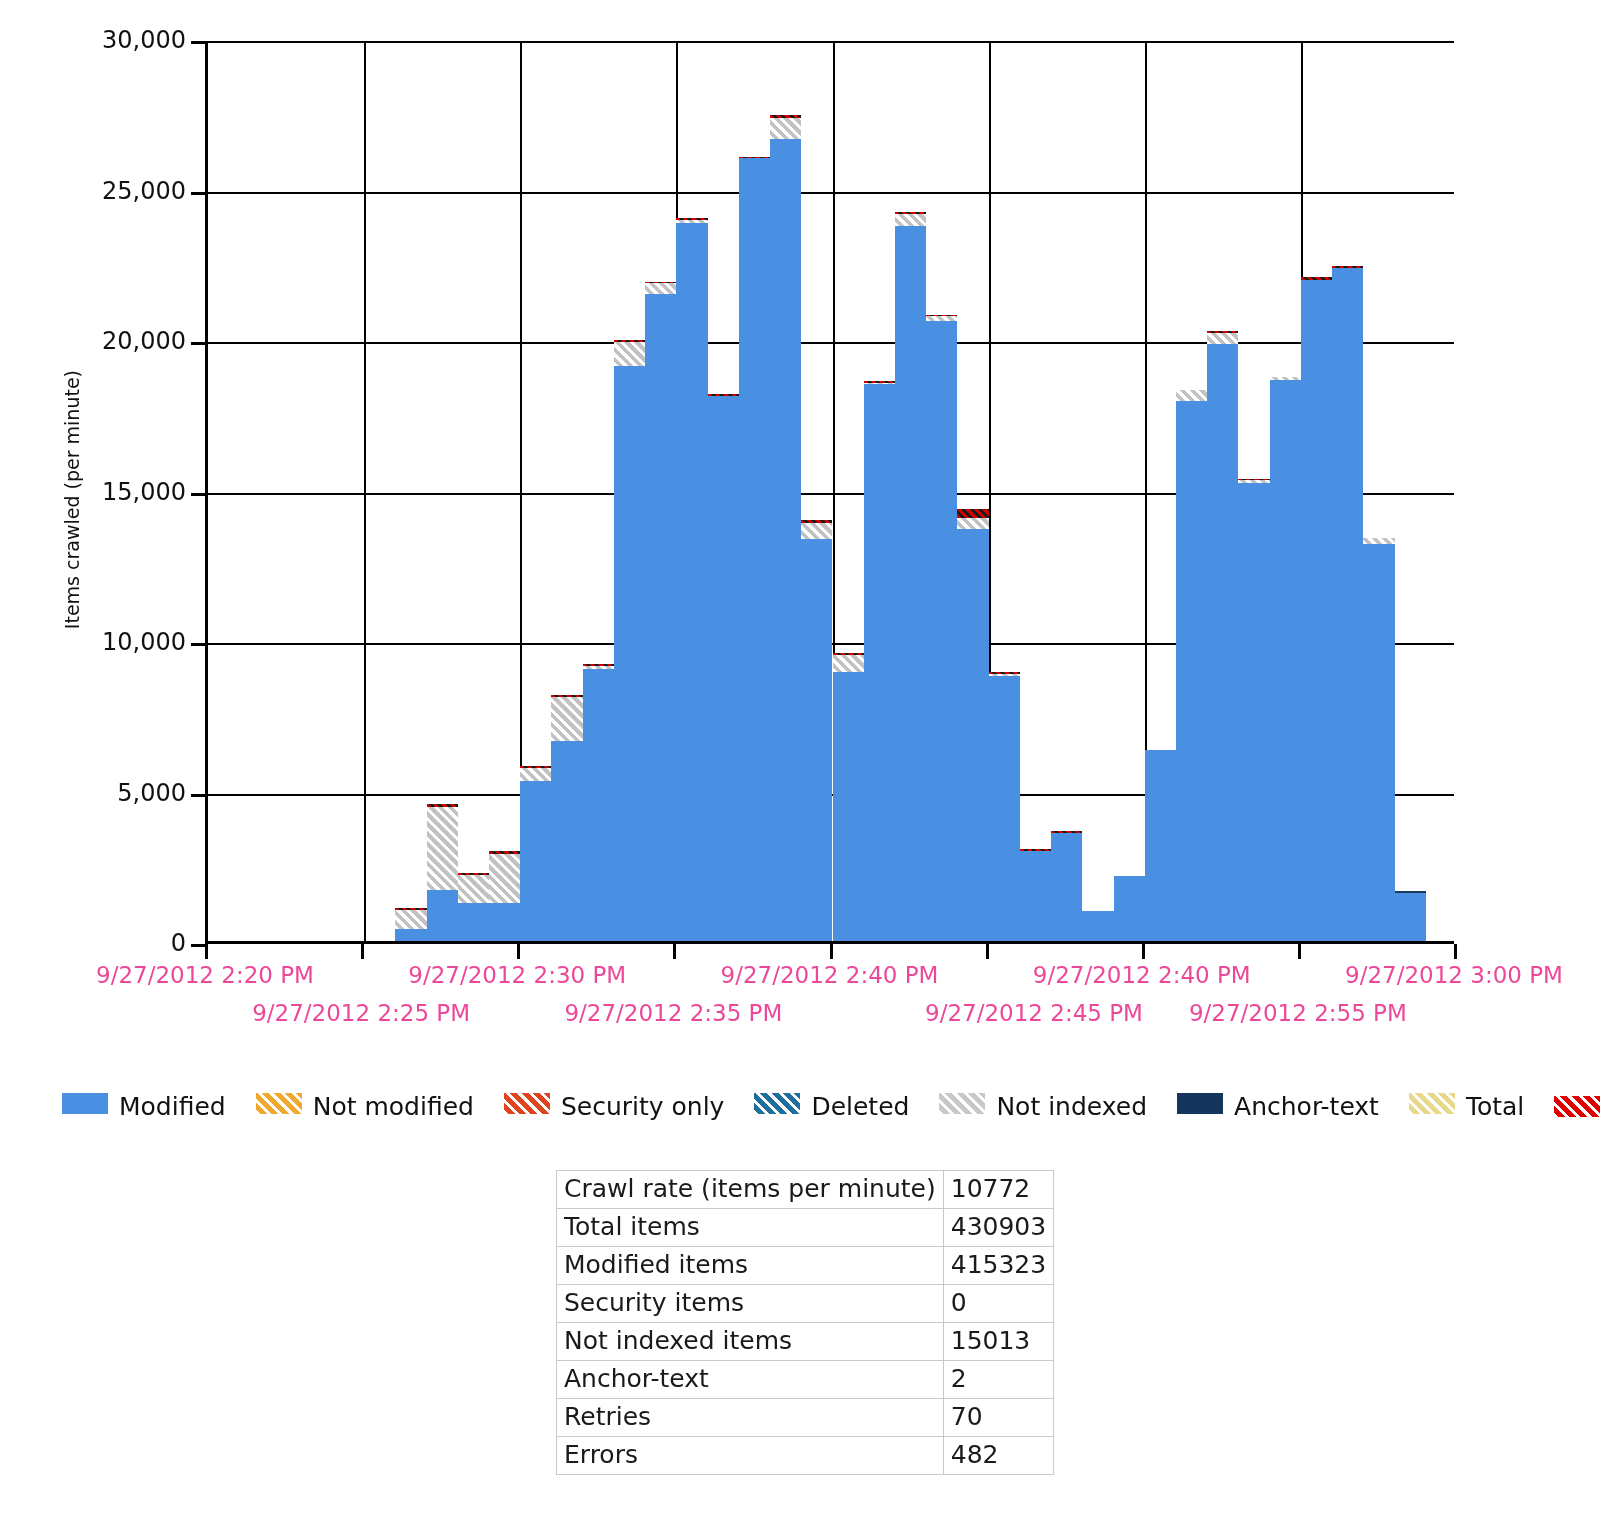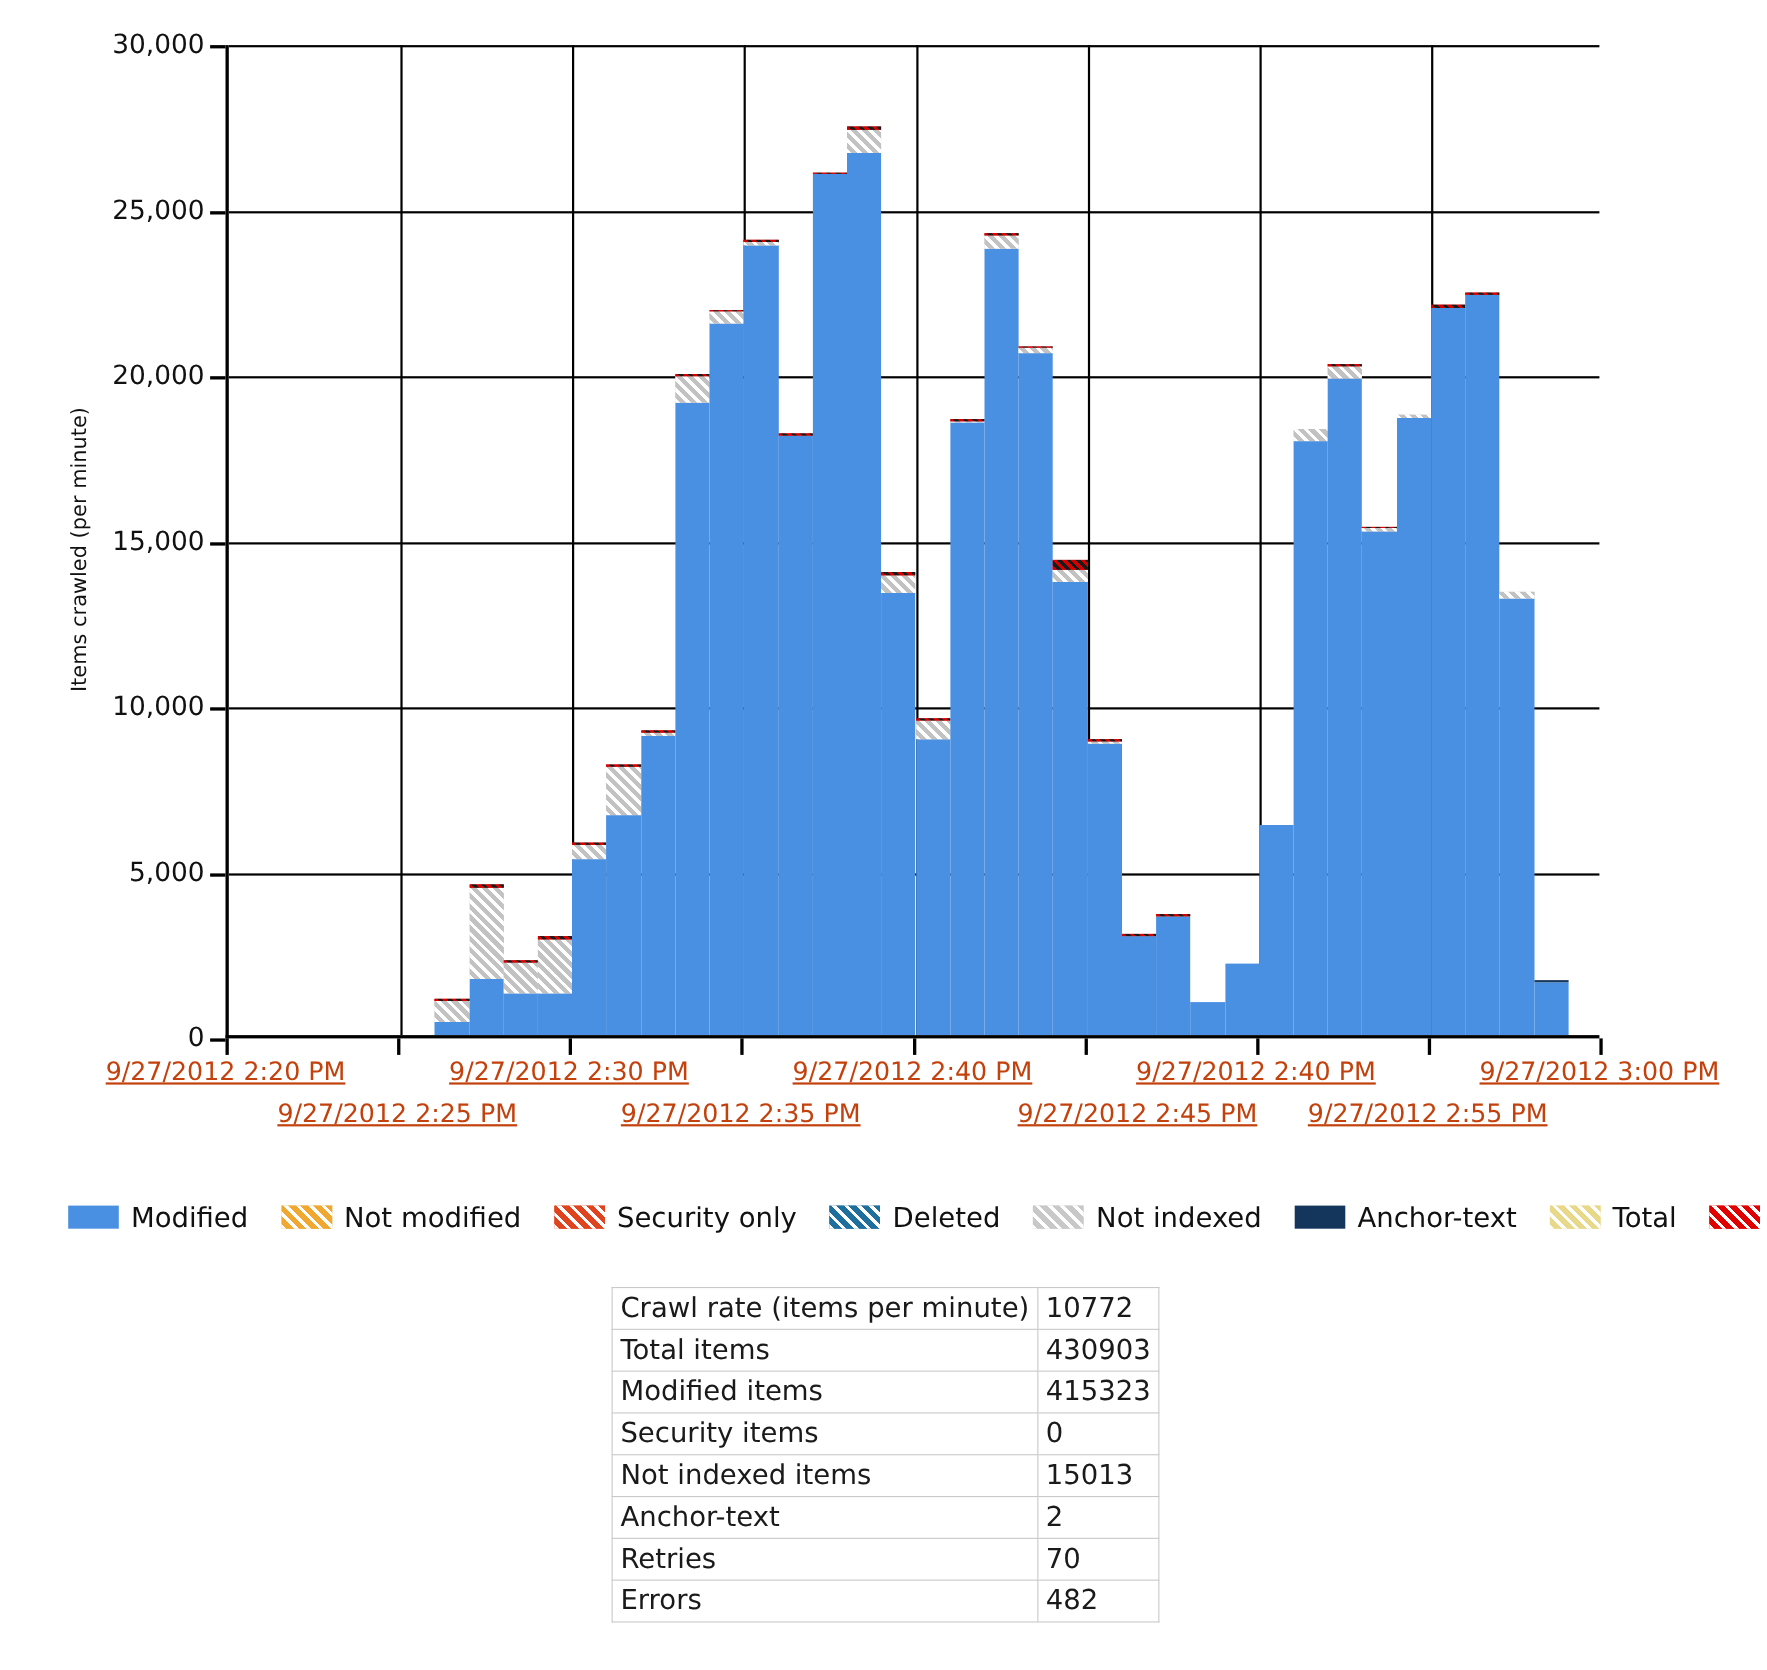--- a/index.html
+++ b/index.html
@@ -121,43 +121,41 @@
     top: 944px;
     width: 0;
     height: 15px;
     border-left: 3px solid #000;
   }
   .xtick-label {
     position: absolute;
     font-size: 23px;
     line-height: 25px;
     white-space: nowrap;
-    color: #c2410c;
+    color: #ec4899;
     transform: translateX(-50%);
-    text-decoration: underline;
   }
   .xtick-row0 { top: 963px; }
   .xtick-row1 { top: 1001px; }
 
   
   #legend {
     position: absolute;
     left: 0;
     top: 1085px;
     width: 1606px;
     height: 42px;
     display: flex;
     align-items: center;
     justify-content: flex-start;
     padding-left: 62px;
     box-sizing: border-box;
   }
   .legend-item {
     display: flex;
-    align-items: center;
     margin-right: 30px;
   }
   .legend-swatch {
     width: 46px;
     height: 21px;
     margin-right: 11px;
     flex: 0 0 auto;
   }
   .legend-label {
     font-size: 25px;

